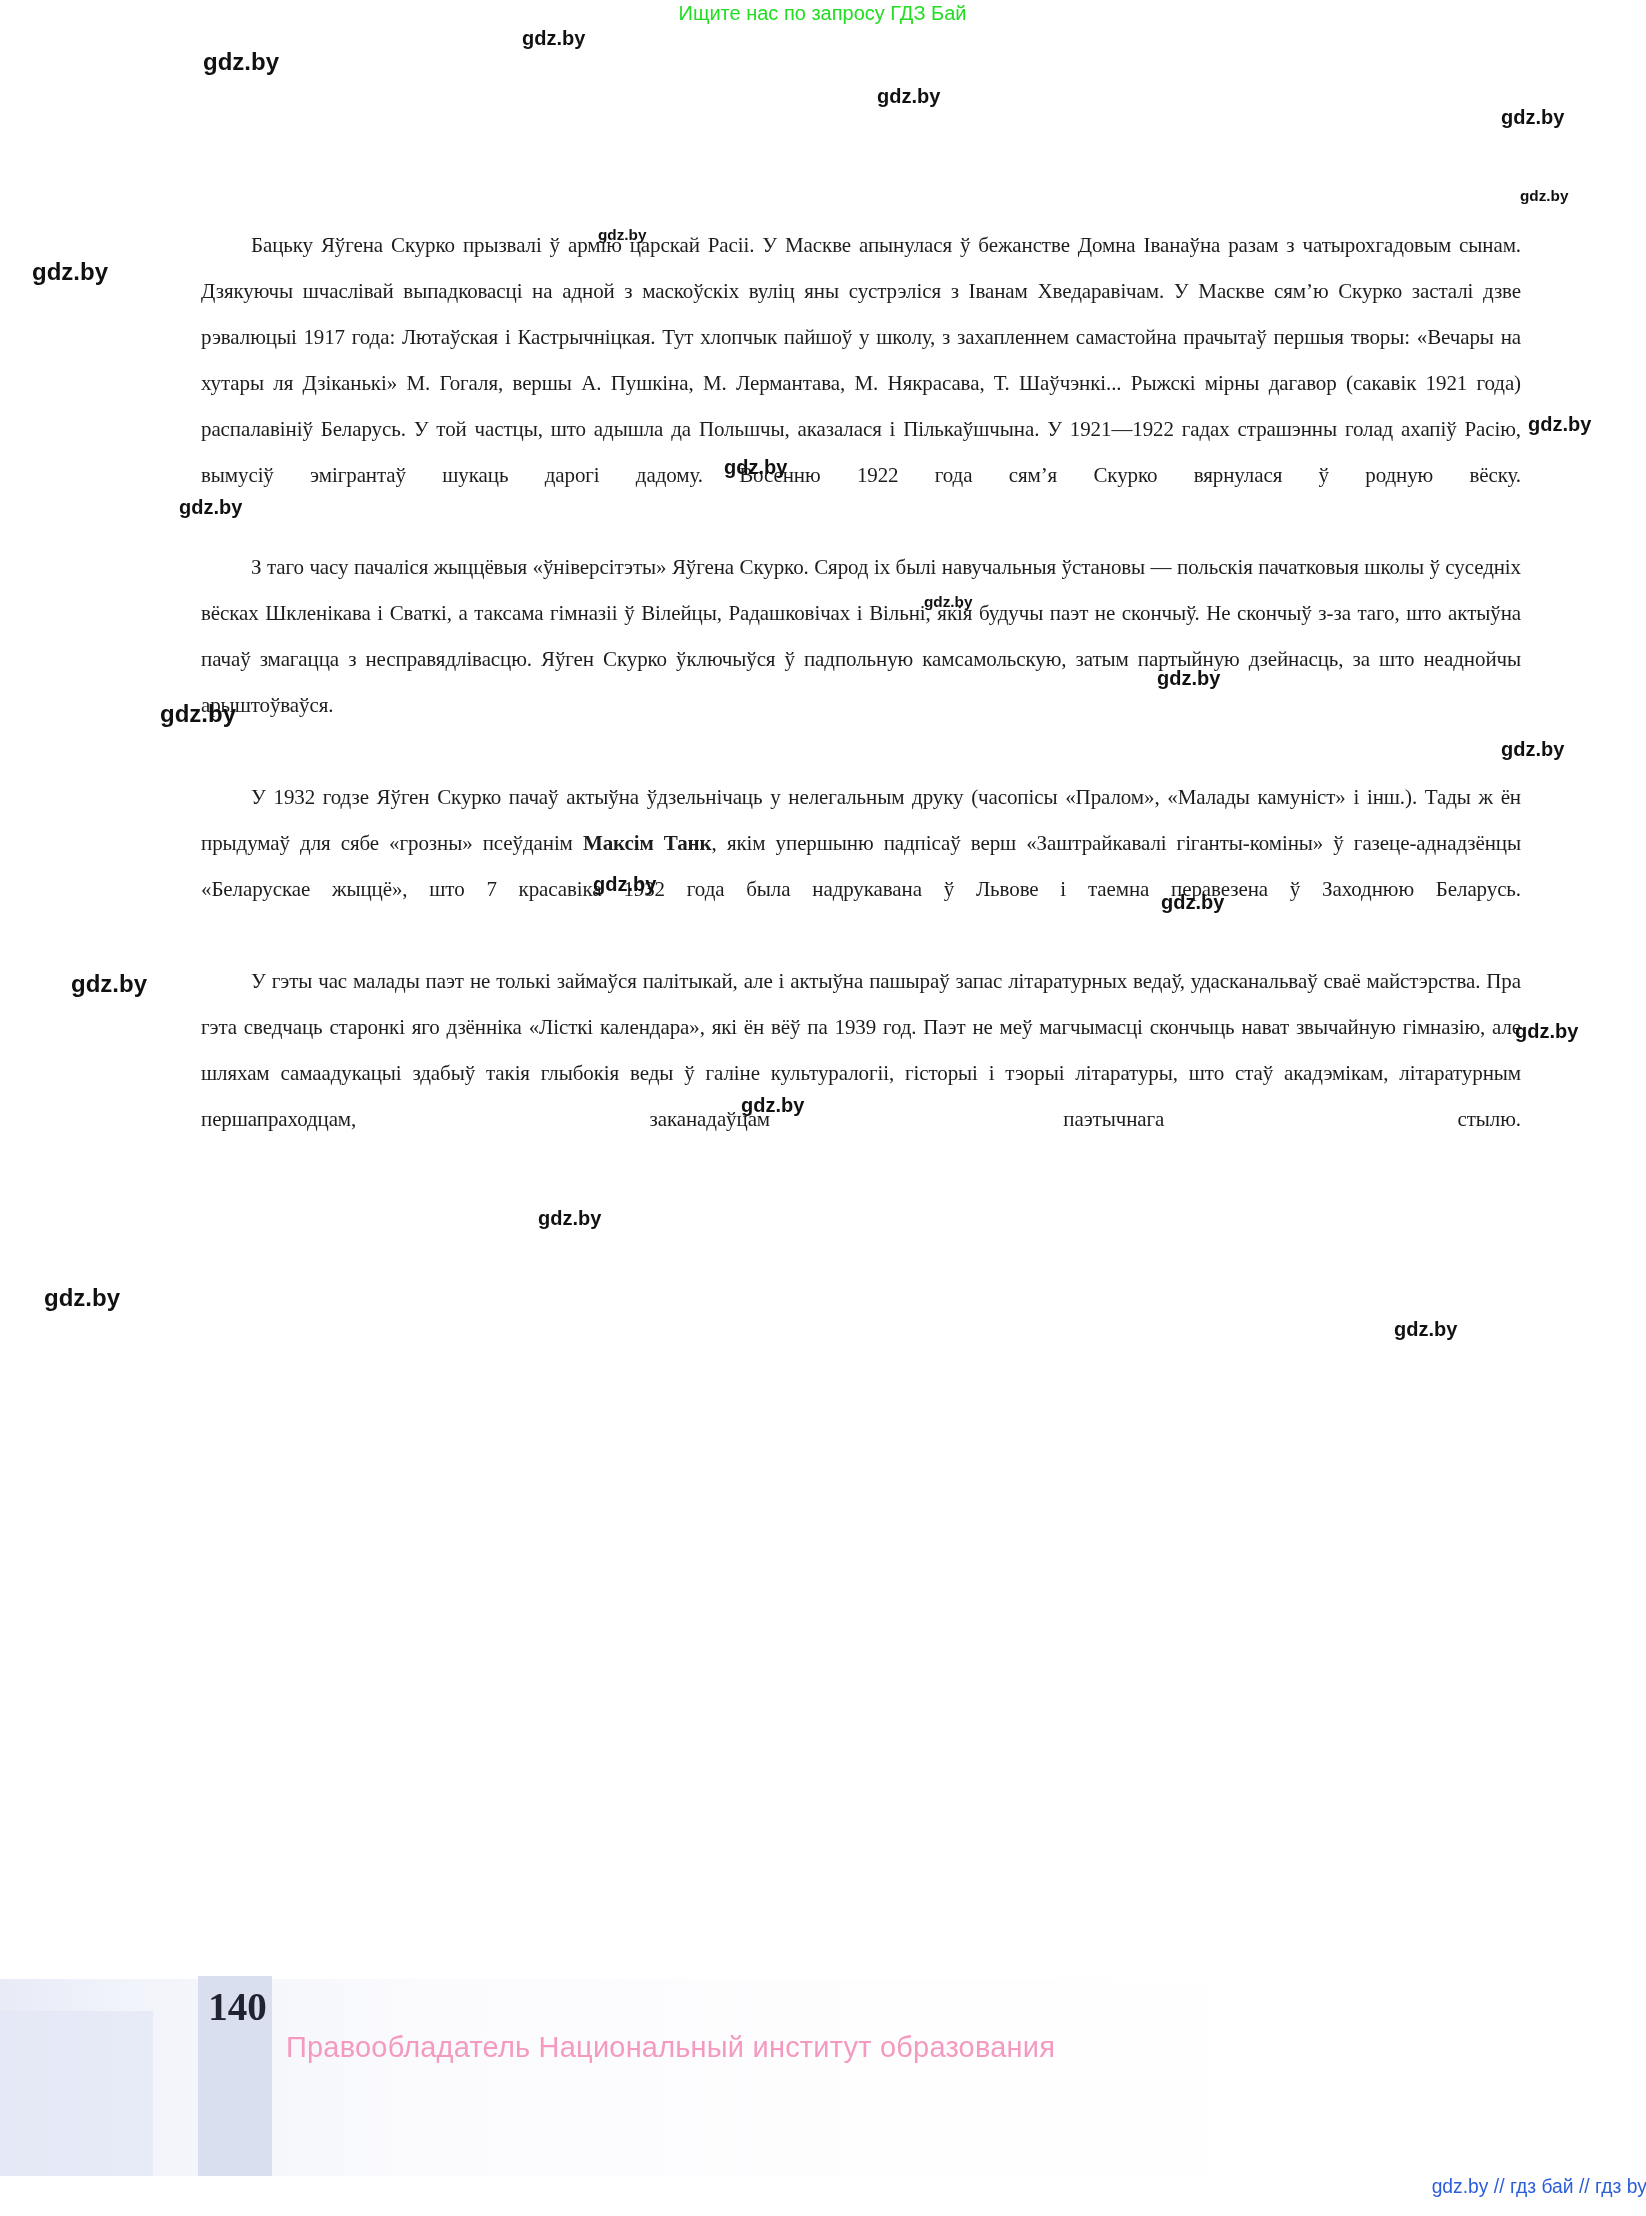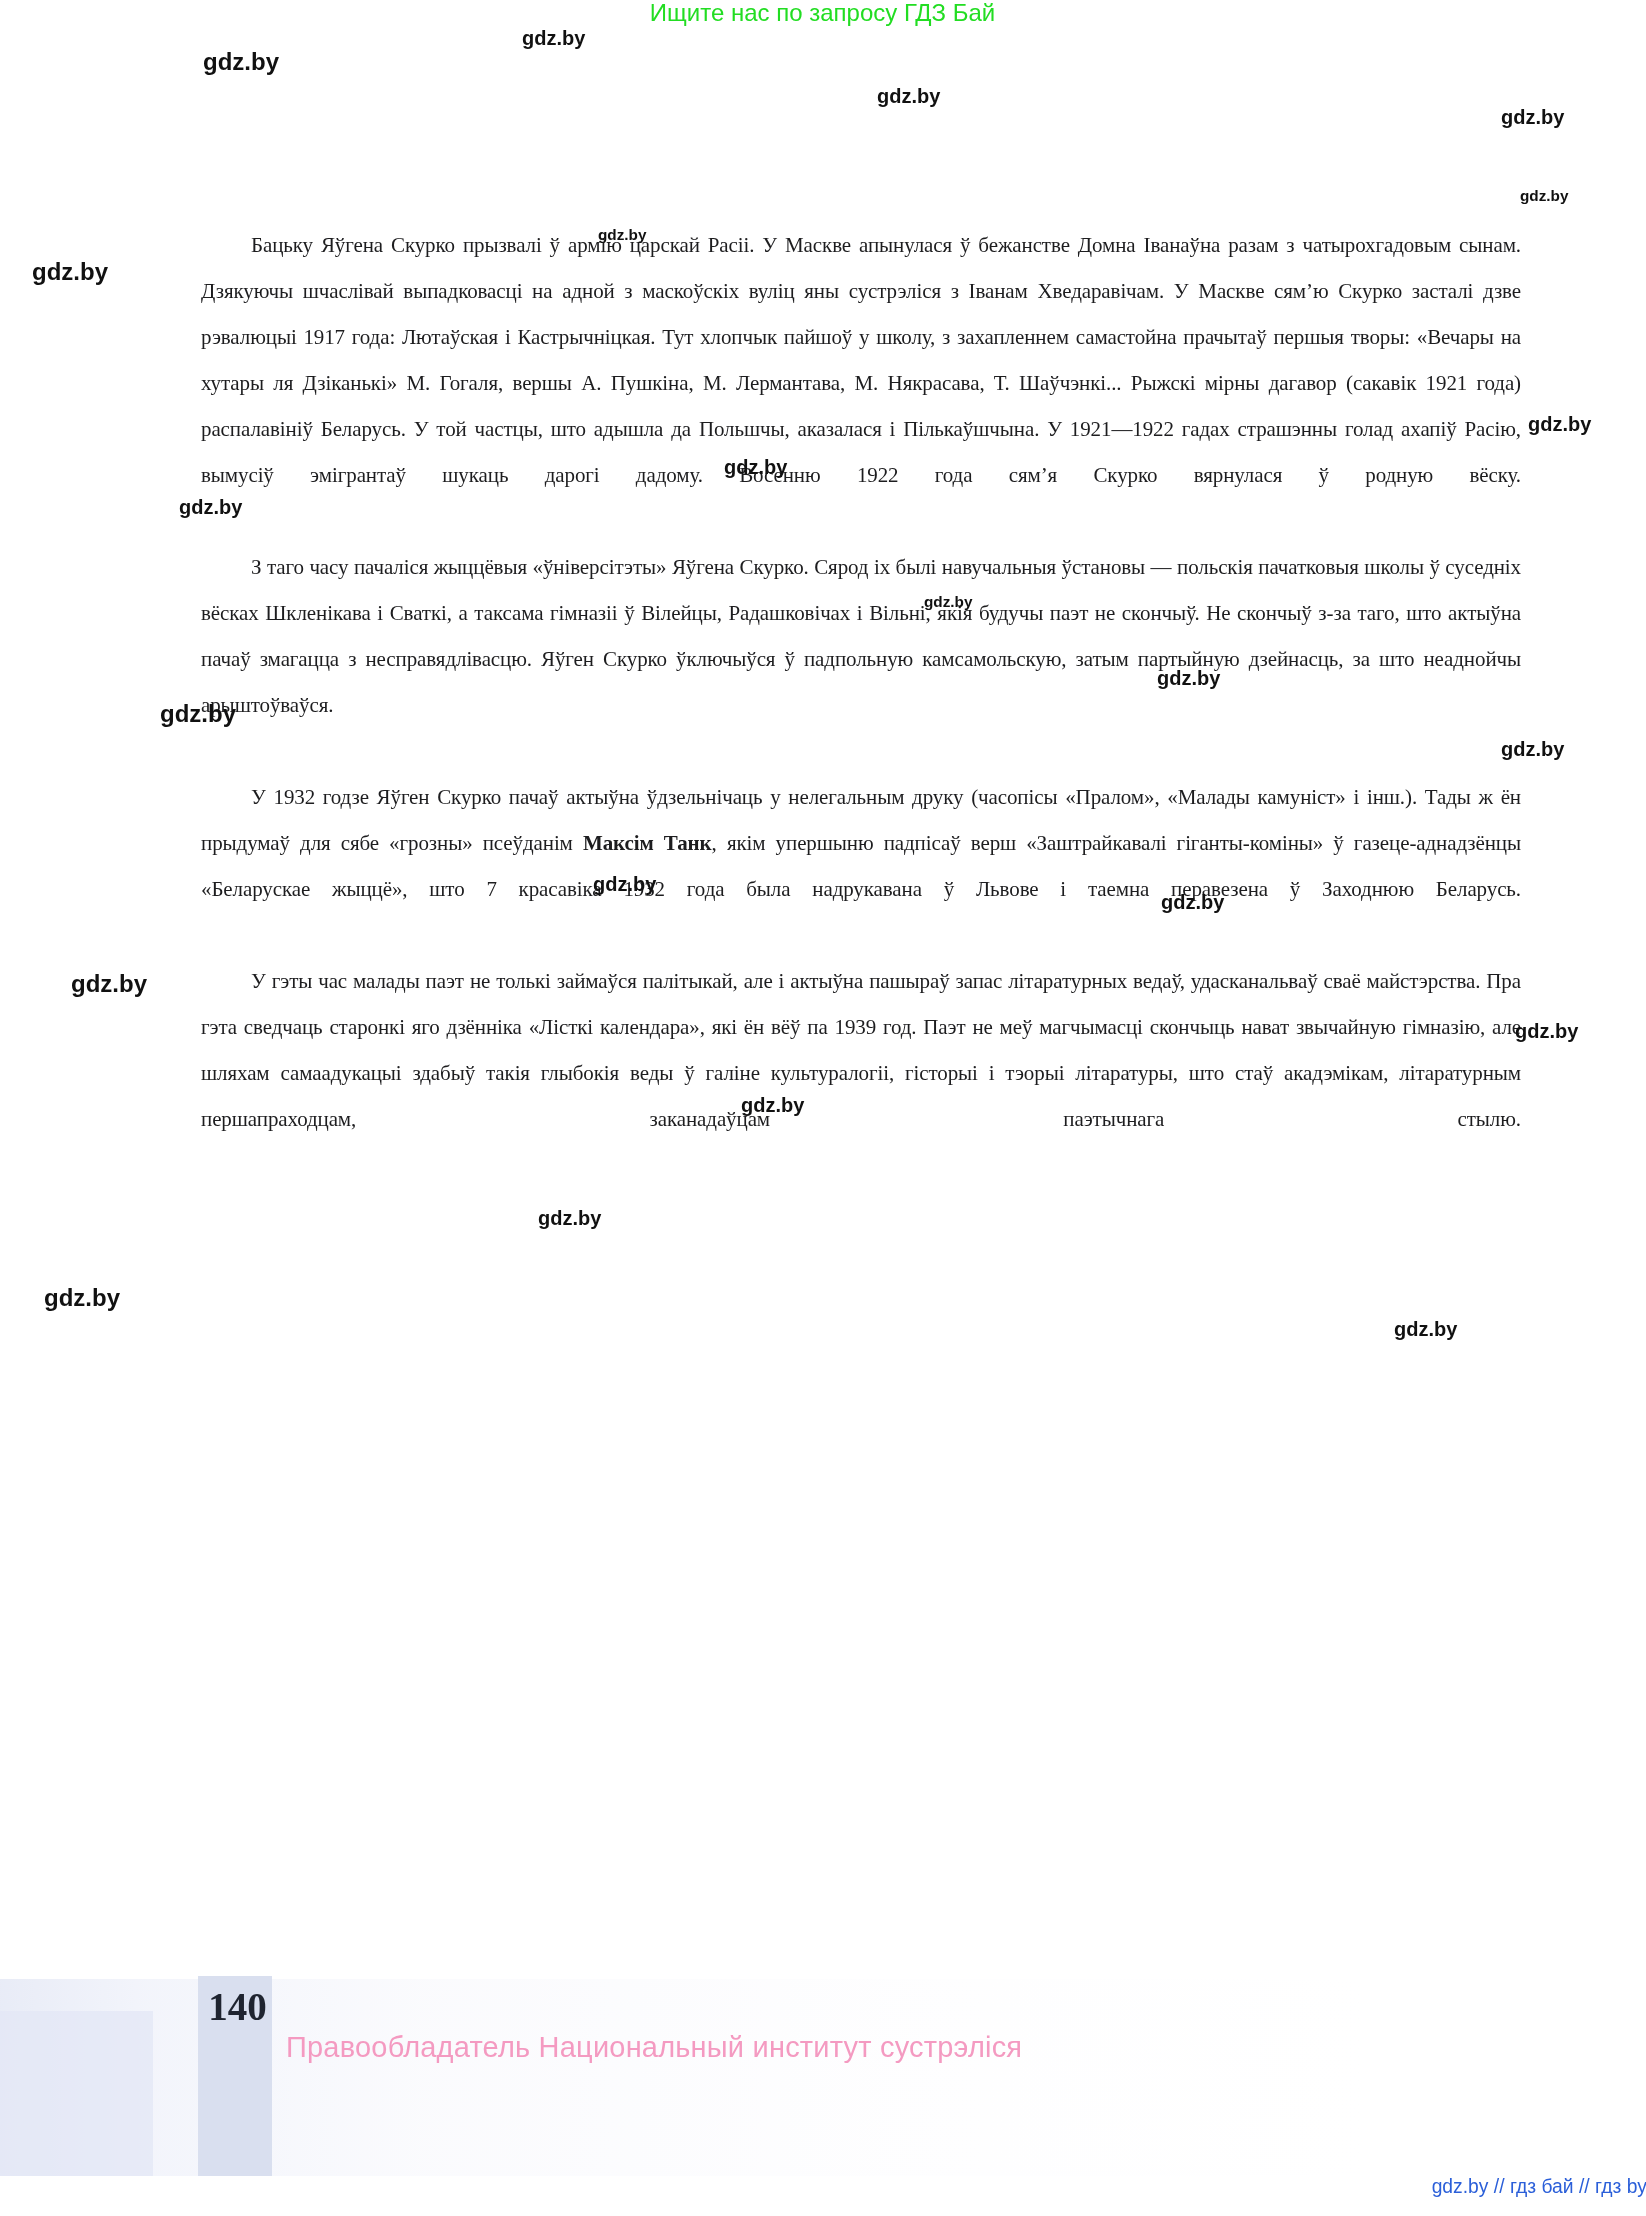--- a/index.html
+++ b/index.html
@@ -17,21 +17,21 @@
   }
 
   
   .promo-banner {
     position: absolute;
     top: 0px;
     left: 0;
     width: 1645px;
     text-align: center;
     font-family: "Liberation Sans", "DejaVu Sans", sans-serif;
-    font-size: 24px;
+    font-size: 20px;
     color: #22dd22;
     line-height: 26px;
     white-space: nowrap;
     z-index: 40;
   }
 
   
   .page {
     position: absolute;
     top: 0;
@@ -166,21 +166,21 @@
     <p class="para"><span>У 1932 годзе Яўген Скурко пачаў актыўна ўдзельнічаць у нелегальным друку (часопісы «Пралом», «Малады камуніст» і інш.). Тады ж ён прыдумаў для сябе «грозны» псеўданім </span><b>Максім Танк</b><span>, якім упершыню падпісаў верш «Заштрайкавалі гіганты-коміны» ў газеце-аднадзёнцы «Беларускае жыццё», што 7 красавіка 1932 года была надрукавана ў Львове і таемна перавезена ў Заходнюю Беларусь.</span></p>
     <p class="para">У гэты час малады паэт не толькі займаўся палітыкай, але і актыўна пашыраў запас літаратурных ведаў, удасканальваў сваё майстэрства. Пра гэта сведчаць старонкі яго дзённіка «Лісткі календара», які ён вёў па 1939 год. Паэт не меў магчымасці скончыць нават звычайную гімназію, але шляхам самаадукацыі здабыў такія глыбокія веды ў галіне культуралогіі, гісторыі і тэорыі літаратуры, што стаў акадэмікам, літаратурным першапраходцам, заканадаўцам паэтычнага стылю.</p>
   </div>
 
   <div class="footer-band"></div>
   <div class="footer-band-left"></div>
 
   <div class="page-number-chip"></div>
   <div class="page-number">140</div>
 
-  <div class="copyright-line">Правообладатель Национальный институт сустрэліся</div>
+  <div class="copyright-line">Правообладатель Национальный институт образования</div>
 
   <div class="bottom-links">gdz.by  //  гдз бай  //  гдз by</div>
 
   <div id="watermark-layer">
       <div class="wm md" style="left: 522px; top: 27px;">gdz.by</div>
       <div class="wm lg" style="left: 203px; top: 48px;">gdz.by</div>
       <div class="wm md" style="left: 877px; top: 85px;">gdz.by</div>
       <div class="wm md" style="left: 1501px; top: 106px;">gdz.by</div>
       <div class="wm sm" style="left: 1520px; top: 187px;">gdz.by</div>
       <div class="wm sm" style="left: 598px; top: 226px;">gdz.by</div>

